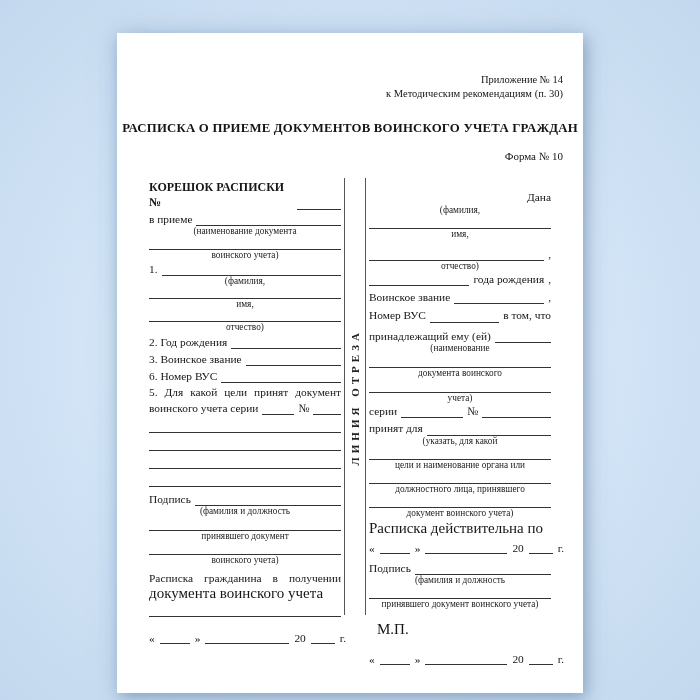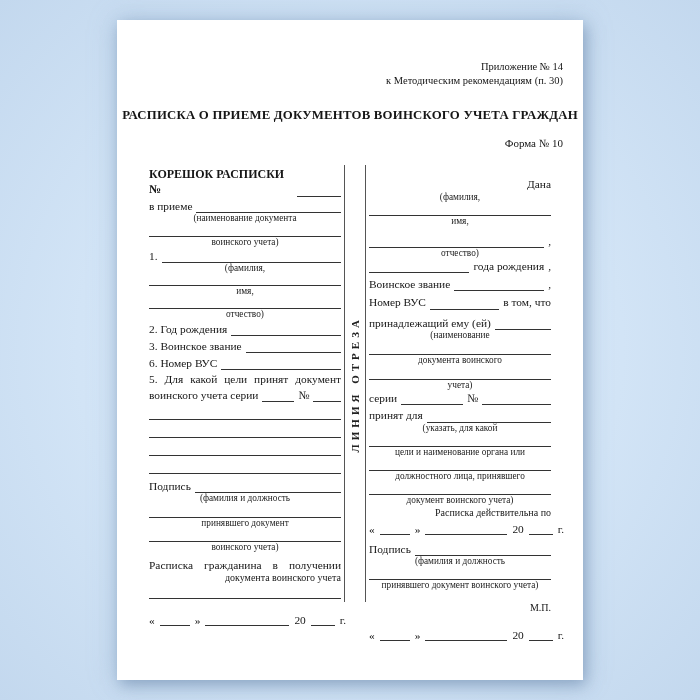--- a/index.html
+++ b/index.html
@@ -2,40 +2,40 @@
 <html><head>
 <meta charset="utf-8">
 <style>
   html,body{margin:0;padding:0;}
   body{
     width:700px;height:700px;overflow:hidden;position:relative;
     background:radial-gradient(ellipse at 50% 50%, #e0eefc 0%, #d2e4f6 55%, #c3d8ee 100%);
     font-family:"Liberation Serif", serif;
   }
   .paper{
-    position:absolute;left:117px;top:20px;width:466px;height:660px;
+    position:absolute;left:117px;top:33px;width:466px;height:660px;
     background:#ffffff;color:#161616;
     box-shadow:3px 5px 14px rgba(100,130,165,.55), 0 0 26px rgba(130,160,195,.35);
   }
   .annot{ text-align:right;font-size:10.5px;line-height:1.35;margin:40px 20px 0 0;}
   .doc-title{ text-align:center;font-weight:bold;font-size:12.8px;margin-top:20px;letter-spacing:.2px;}
   .form-no{ text-align:right;font-size:11px;margin:14px 20px 0 0;}
   .cols{ display:flex;padding:0 32px;margin-top:16px;align-items:flex-start;}
   .col-left{ width:192px;flex:none;}
   .col-right{ flex:1;min-width:0;padding-left:1px;}
   .strip{
     flex:none;width:20px;height:437px;margin:0 2px 0 3px;
     border-left:1px solid #555;border-right:1px solid #555;
     display:flex;align-items:center;justify-content:center;
   }
   .vlabel{
     writing-mode:vertical-rl;transform:rotate(180deg);
     font-weight:bold;font-size:11px;letter-spacing:4px;white-space:nowrap;color:#222;
   }
-  .row{ font-size:10px;line-height:1.15;text-align:right;}
+  .row{ font-size:15px;line-height:1.15;}
   .frow{ display:flex;align-items:flex-end;font-size:11.4px;line-height:1.15;}
   .frow>*+*{margin-left:4px;}
   .frow .lbl{white-space:nowrap;}
   .bl{ display:inline-block;border-bottom:1px solid #333;height:12px;flex:none;}
   .bl.grow{flex:1;}
   .rule{ border-bottom:1px solid #333;height:0;}
   .cap{ font-size:9.3px;text-align:center;line-height:1.1;color:#222;}
   .ch{ display:flex;justify-content:center;align-items:flex-end;font-weight:bold;font-size:12px;}
   .ch .bl{margin-left:6px;}
   .jline{ font-size:11.4px;line-height:1.15;text-align:justify;text-align-last:justify;}

